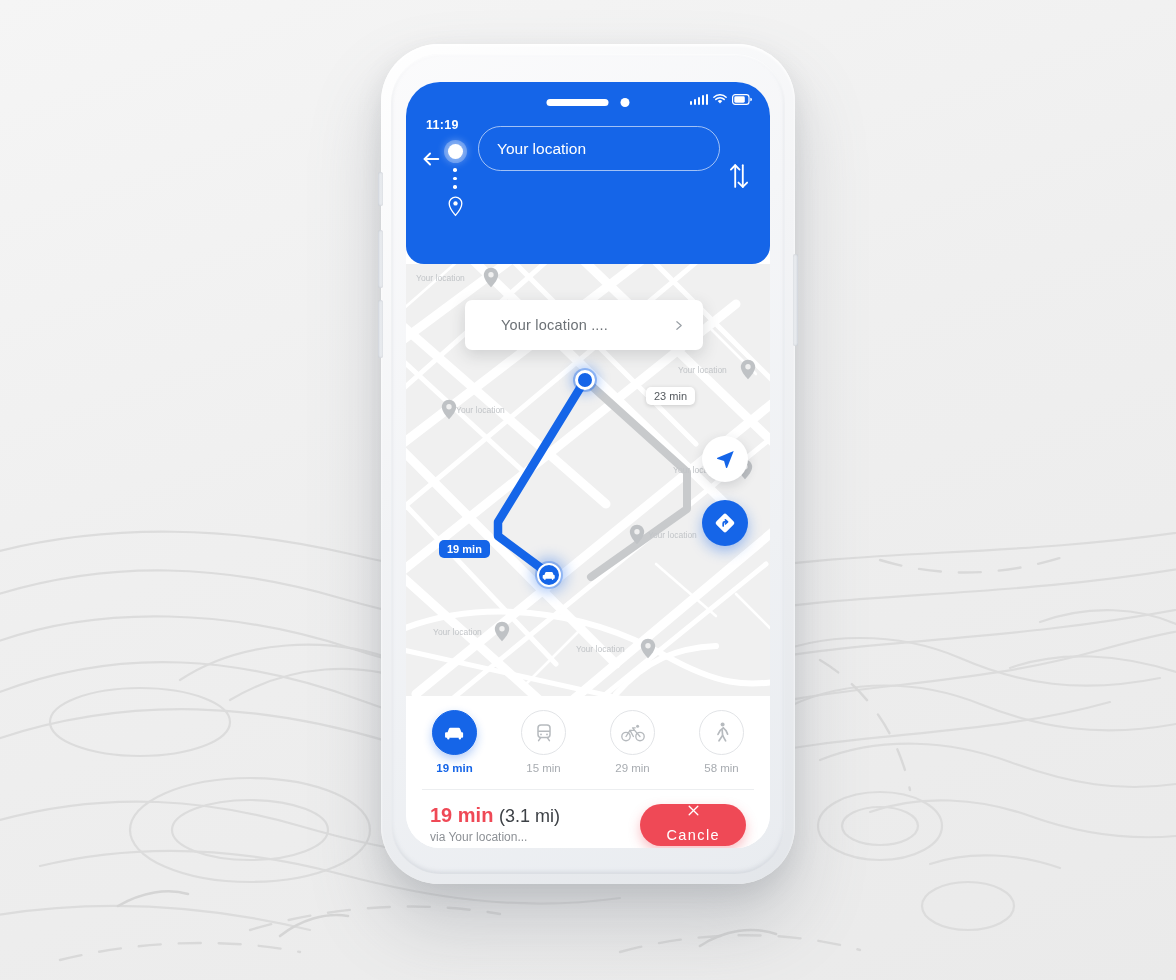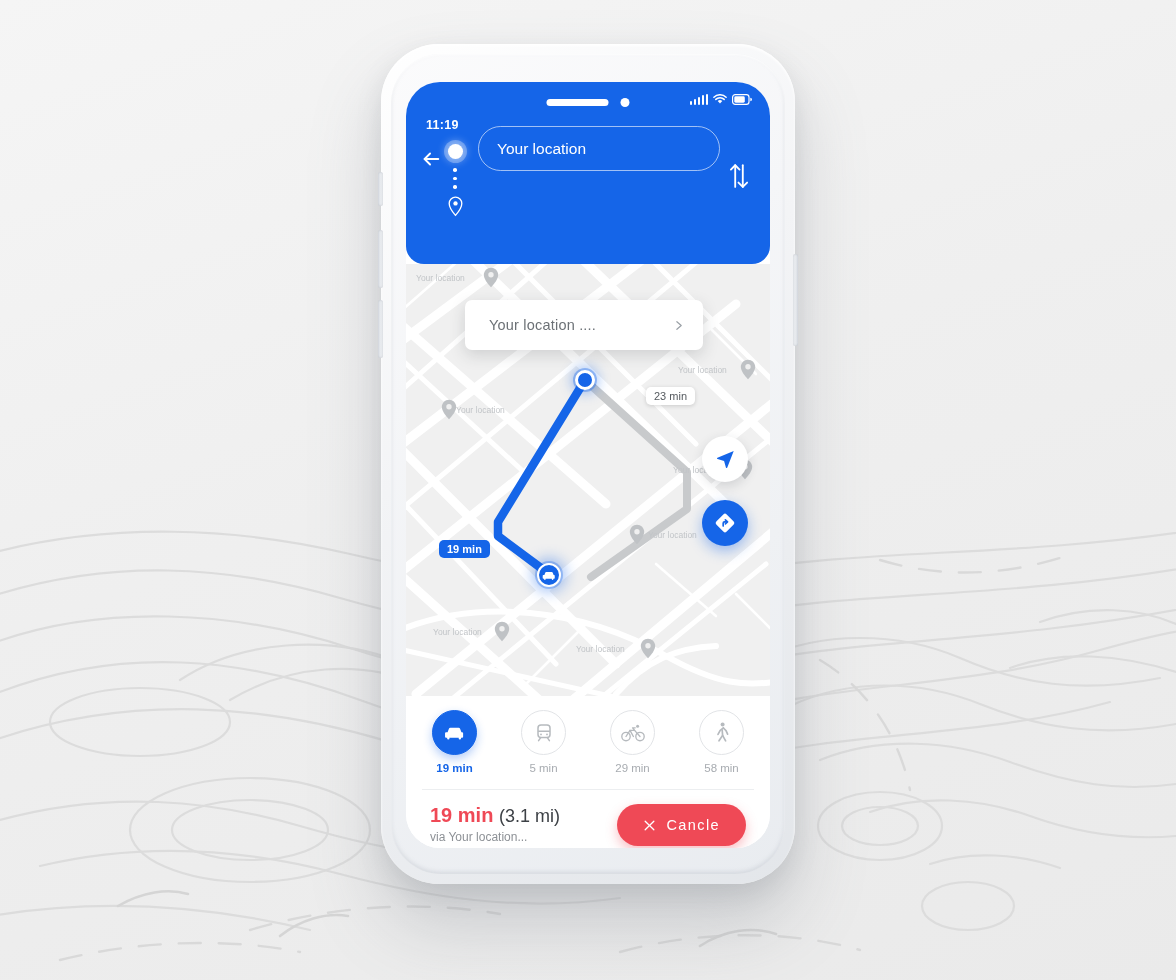--- a/index.html
+++ b/index.html
@@ -194,21 +194,21 @@
     overflow: visible;
   }
   #location-card-accent {
     position: absolute; left: -11px; top: 3px;
     width: 16px; height: 44px;
     background: #ef4956;
     border-radius: 5px;
     z-index: -1;
   }
   #location-card-text {
-    flex: 1; padding-left: 24px;
+    flex: 1; padding-left: 36px;
     font-size: 14.5px; color: #6c7176; letter-spacing: .2px;
   }
   #location-card-chevron { width: 13px; height: 13px; color: #9aa0a6; margin-right: 18px; }
 
   .fab {
     position: absolute;
     border-radius: 50%;
     display: flex; align-items: center; justify-content: center;
     cursor: pointer;
   }
@@ -271,20 +271,21 @@
     color: #fff;
     border: none;
     border-radius: 22px;
     height: 42px;
     padding: 0 26px;
     font-size: 14.5px;
     font-family: "Liberation Sans", sans-serif;
     letter-spacing: 1.4px;
     cursor: pointer;
     box-shadow: 0 5px 12px rgba(239,73,86,.35);
+    flex-direction: column;
   }
   #cancel-x { width: 13px; height: 13px; }
 </style>
 </head>
 <body>
 
 <div id="backdrop">
   <svg viewBox="0 0 1176 980" preserveAspectRatio="none">
     <g fill="none" stroke="#dcdcdc" stroke-width="2.2" stroke-linecap="round">
       <path d="M-20,700 C120,640 250,660 360,700 C470,740 560,760 700,720 C840,680 960,690 1100,650 C1150,636 1180,630 1200,628"></path>
@@ -551,21 +552,21 @@
           <div class="mode-circle">
             <svg width="18" height="20" viewBox="0 0 18 20" fill="none" stroke="currentColor" stroke-width="1.5" stroke-linecap="round" stroke-linejoin="round">
               <rect x="3" y="2" width="12" height="12.5" rx="3"></rect>
               <line x1="3.6" y1="8.2" x2="14.4" y2="8.2"></line>
               <circle cx="6" cy="11.4" r=".9" fill="currentColor" stroke="none"></circle>
               <circle cx="12" cy="11.4" r=".9" fill="currentColor" stroke="none"></circle>
               <line x1="5.5" y1="14.8" x2="3.6" y2="17.6"></line>
               <line x1="12.5" y1="14.8" x2="14.4" y2="17.6"></line>
             </svg>
           </div>
-          <span class="mode-time">5 min</span>
+          <span class="mode-time">15 min</span>
         </div>
 
         <div class="mode">
           <div class="mode-circle">
             <svg width="24" height="18" viewBox="0 0 24 18" fill="none" stroke="currentColor" stroke-width="1.35" stroke-linecap="round" stroke-linejoin="round">
               <circle cx="5" cy="12.5" r="4.2"></circle>
               <circle cx="19" cy="12.5" r="4.2"></circle>
               <circle cx="16.6" cy="2.2" r="1.5" fill="currentColor" stroke="none"></circle>
               <path d="M5 12.5 L9 6.4 h4.6 L19 12.5"></path>
               <path d="M9 6.4 L12.4 12.5"></path>

